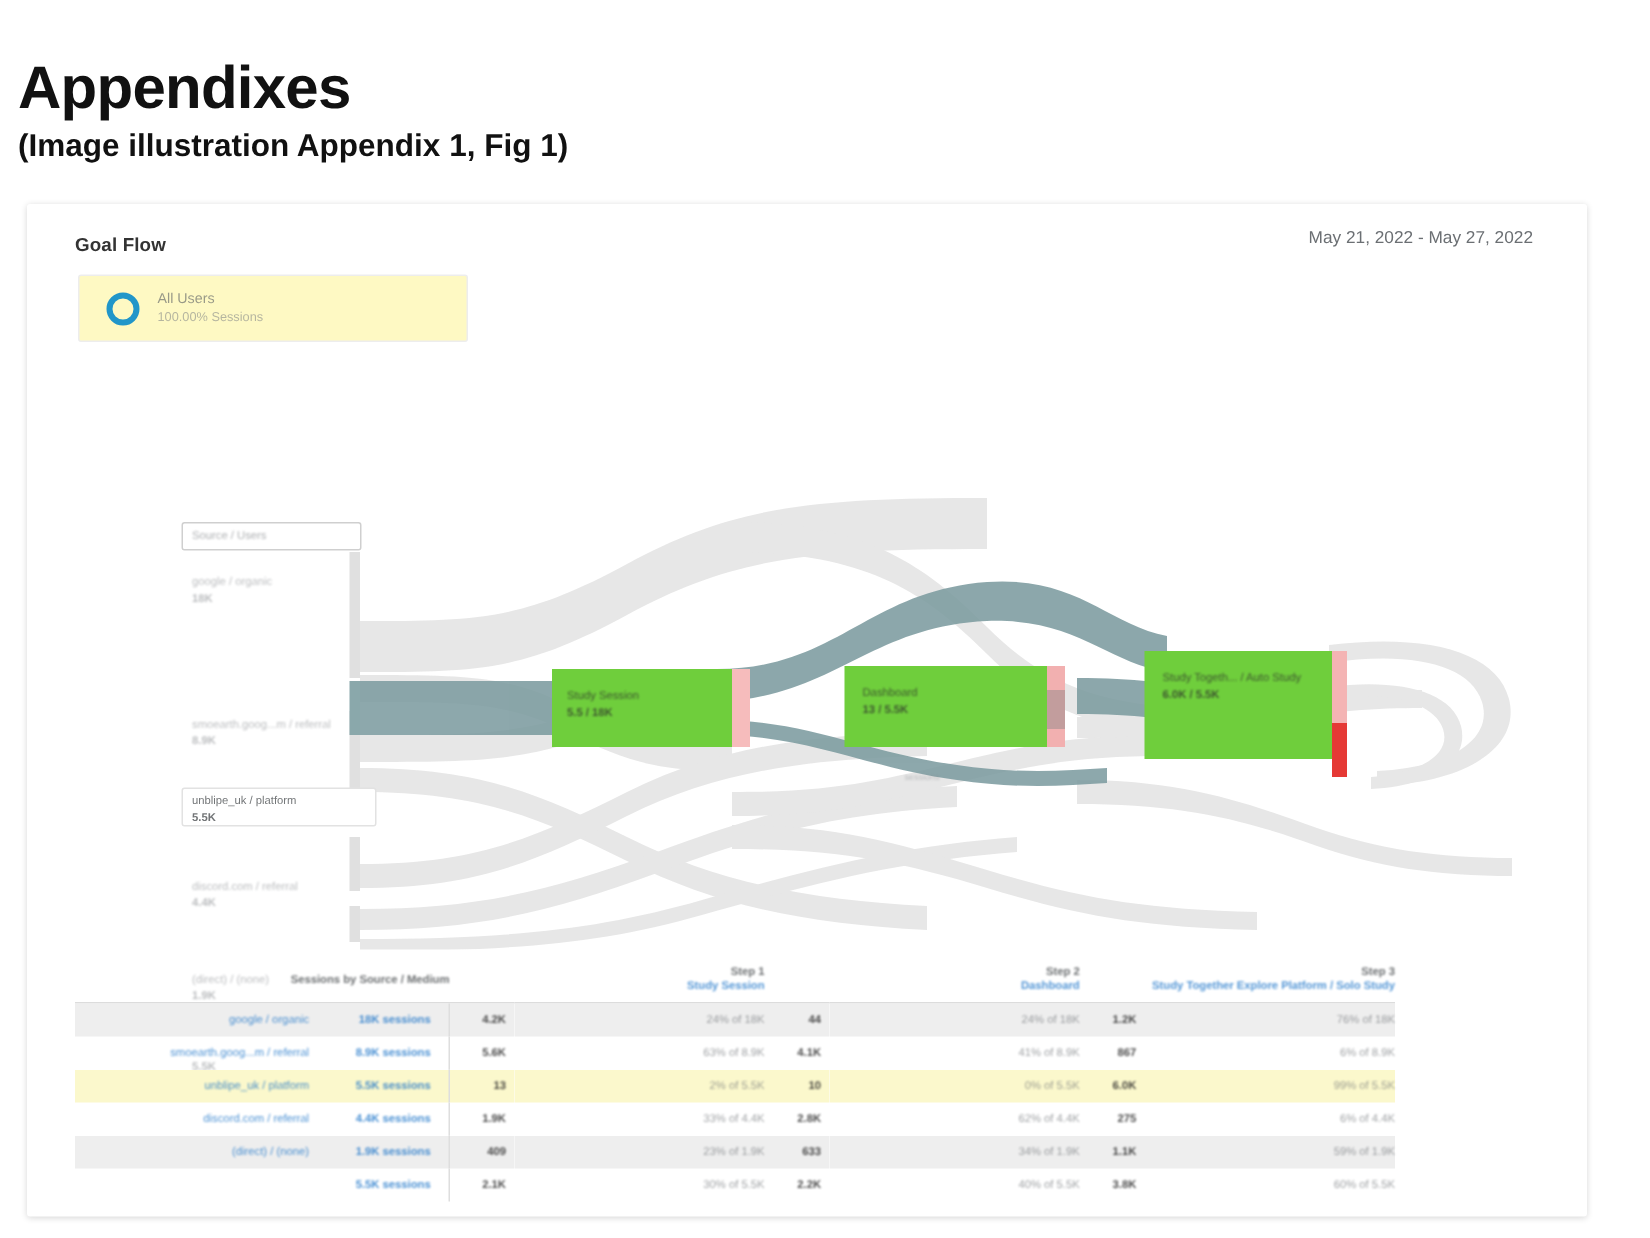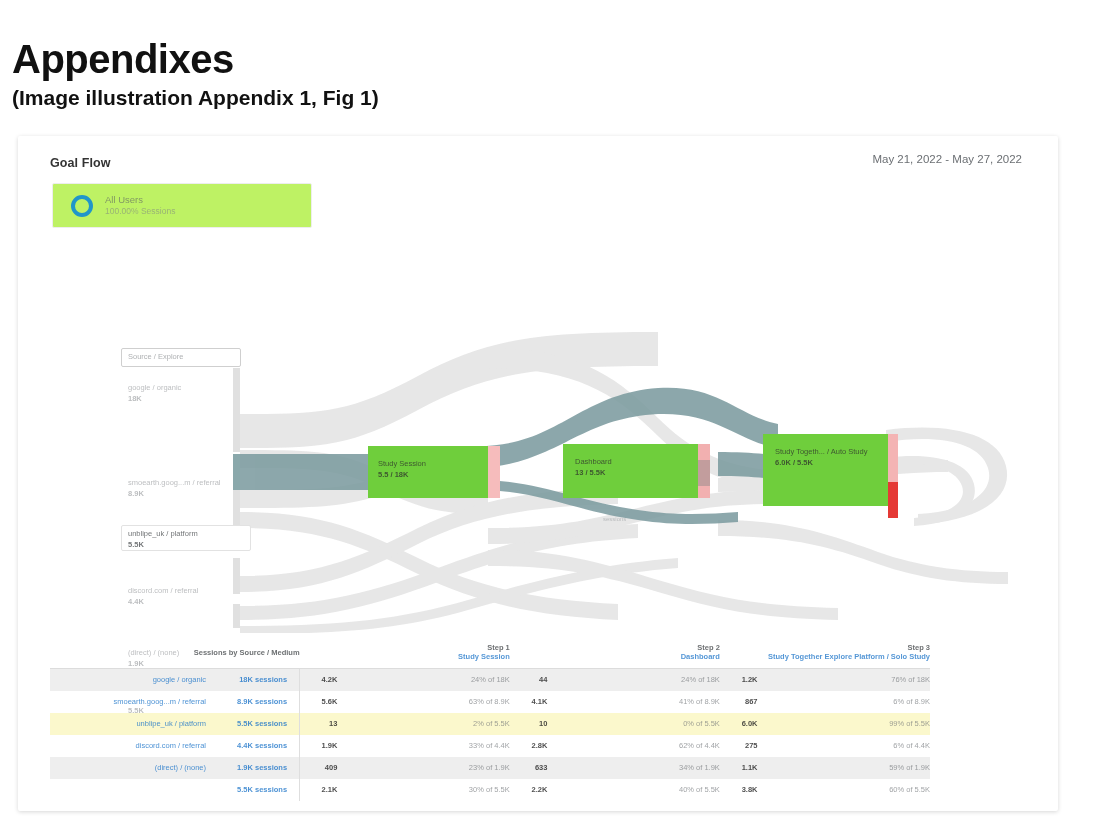--- a/index.html
+++ b/index.html
@@ -71,21 +71,21 @@
     white-space: nowrap;
   }
 
   
   .segment-bar {
     position: absolute;
     left: 34px;
     top: 47px;
     width: 258px;
     height: 43px;
-    background: #bef264;
+    background: #fef9c3;
     border: 1px solid #ededed;
     border-radius: 2px;
     display: flex;
     align-items: center;
   }
   .segment-donut {
     width: 22px;
     height: 22px;
     border-radius: 50%;
     border: 4px solid #2196c9;
@@ -364,21 +364,21 @@
           <rect x="215" y="140" width="7" height="84"></rect>
           <rect x="215" y="246" width="7" height="56"></rect>
           <rect x="215" y="330" width="7" height="36"></rect>
           <rect x="215" y="376" width="7" height="24"></rect>
         </g>
         <rect x="215" y="226" width="7" height="36" fill="#8aa8ab"></rect>
       </g>
     </svg>
 
     <div class="dim-select">
-      <span class="dim-select-label">Source / Explore</span>
+      <span class="dim-select-label">Source / Users</span>
     </div>
 
     <div class="node-label" style="left:110px; top:155px;">
       <span>google / organic</span><br>
       <span class="nl-val">18K</span>
     </div>
 
     <div class="node-label" style="left:110px; top:250px;">
       <span>smoearth.goog...m / referral</span><br>
       <span class="nl-val">8.9K</span>

